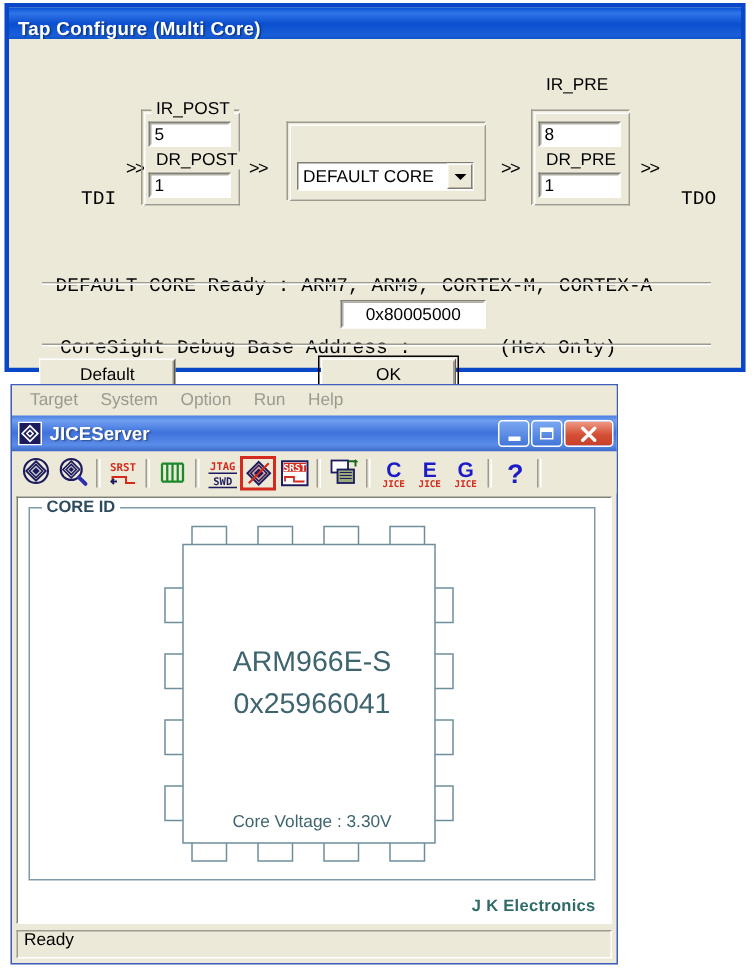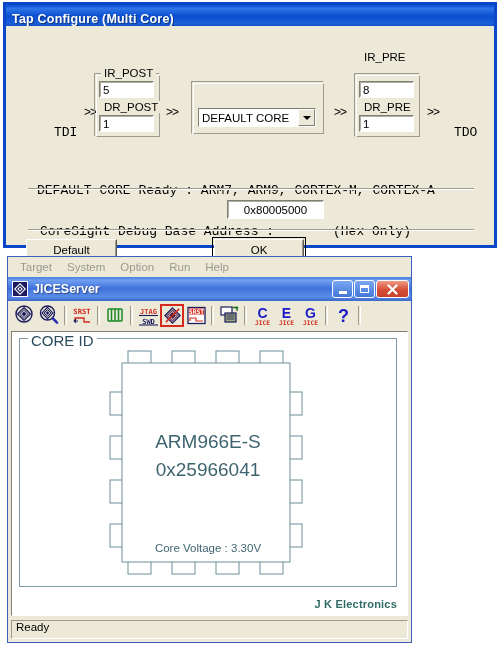--- a/index.html
+++ b/index.html
@@ -321,23 +321,24 @@
     height: 249px;
     box-sizing: border-box;
     border: 1px solid #7e9aa8;
   }
   #coreid-legend {
     position: absolute;
     left: 8px;
     top: -7px;
     background: #ffffff;
     padding: 0 3px;
-    font-size: 15px;
+    font-size: 11px;
     color: #2d4b5c;
     font-family: "Liberation Sans", sans-serif;
+    font-weight: bold;
   }
   #chip-wrap {
     position: absolute;
     left: 0; top: 0; width: 100%; height: 100%;
   }
   #chip-text-1, #chip-text-2, #chip-voltage {
     position: absolute;
     width: 100%;
     text-align: center;
     color: #3e6470;

